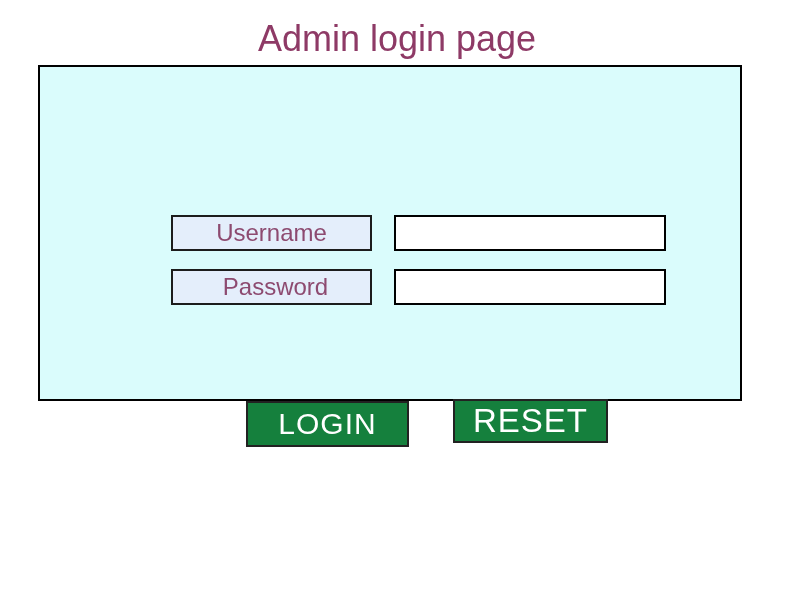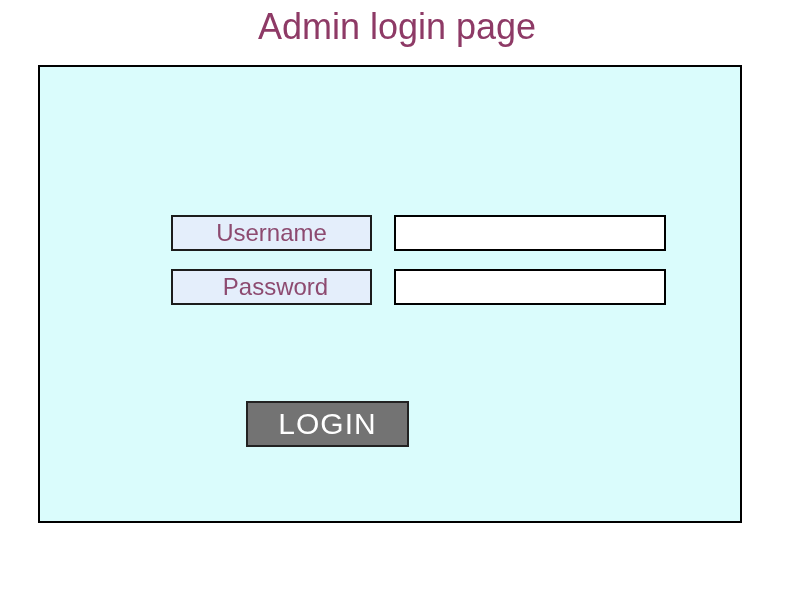--- a/index.html
+++ b/index.html
@@ -9,36 +9,36 @@
   body {
     width: 794px;
     height: 595px;
     position: relative;
     background: #ffffff;
     font-family: "Liberation Sans", sans-serif;
     overflow: hidden;
   }
   .page-title {
     position: absolute;
-    top: 5px;
+    top: 17px;
     left: 0;
     width: 794px;
     margin: 0;
     text-align: center;
     font-size: 36px;
     font-weight: 400;
     line-height: 1.2;
     color: #8E3A66;
   }
   .login-panel {
     position: absolute;
     left: 38px;
     top: 65px;
     width: 704px;
-    height: 458px;
+    height: 336px;
     box-sizing: border-box;
     background: #DAFCFC;
     border: 2px solid #000000;
   }
   .label-box {
     position: absolute;
     width: 201px;
     height: 36px;
     box-sizing: border-box;
     background: #E4EEFB;
@@ -62,21 +62,21 @@
     font-size: 20px;
     color: #333333;
     padding: 0 8px;
     outline: none;
   }
   .text-field.username { left: 354px; top: 148px; }
   .text-field.password { left: 354px; top: 202px; }
   .form-button {
     position: absolute;
     box-sizing: border-box;
-    background: #737373;
+    background: #15803d;
     border: 2px solid #222222;
     color: #ffffff;
     font-family: "Liberation Sans", sans-serif;
     letter-spacing: 1px;
     display: flex;
     align-items: center;
     justify-content: center;
     padding: 0;
     cursor: pointer;
   }
@@ -109,14 +109,15 @@
   <input class="text-field username" type="text" value="" style="">
 
   <div class="label-box password">
     <span>Password</span>
   </div>
 
   <input class="text-field password" type="password" value="" style="">
 
   <button class="form-button login">LOGIN</button>
 
+  <button class="form-button reset">RESET</button>
 
 </div>
 
 </body></html>

